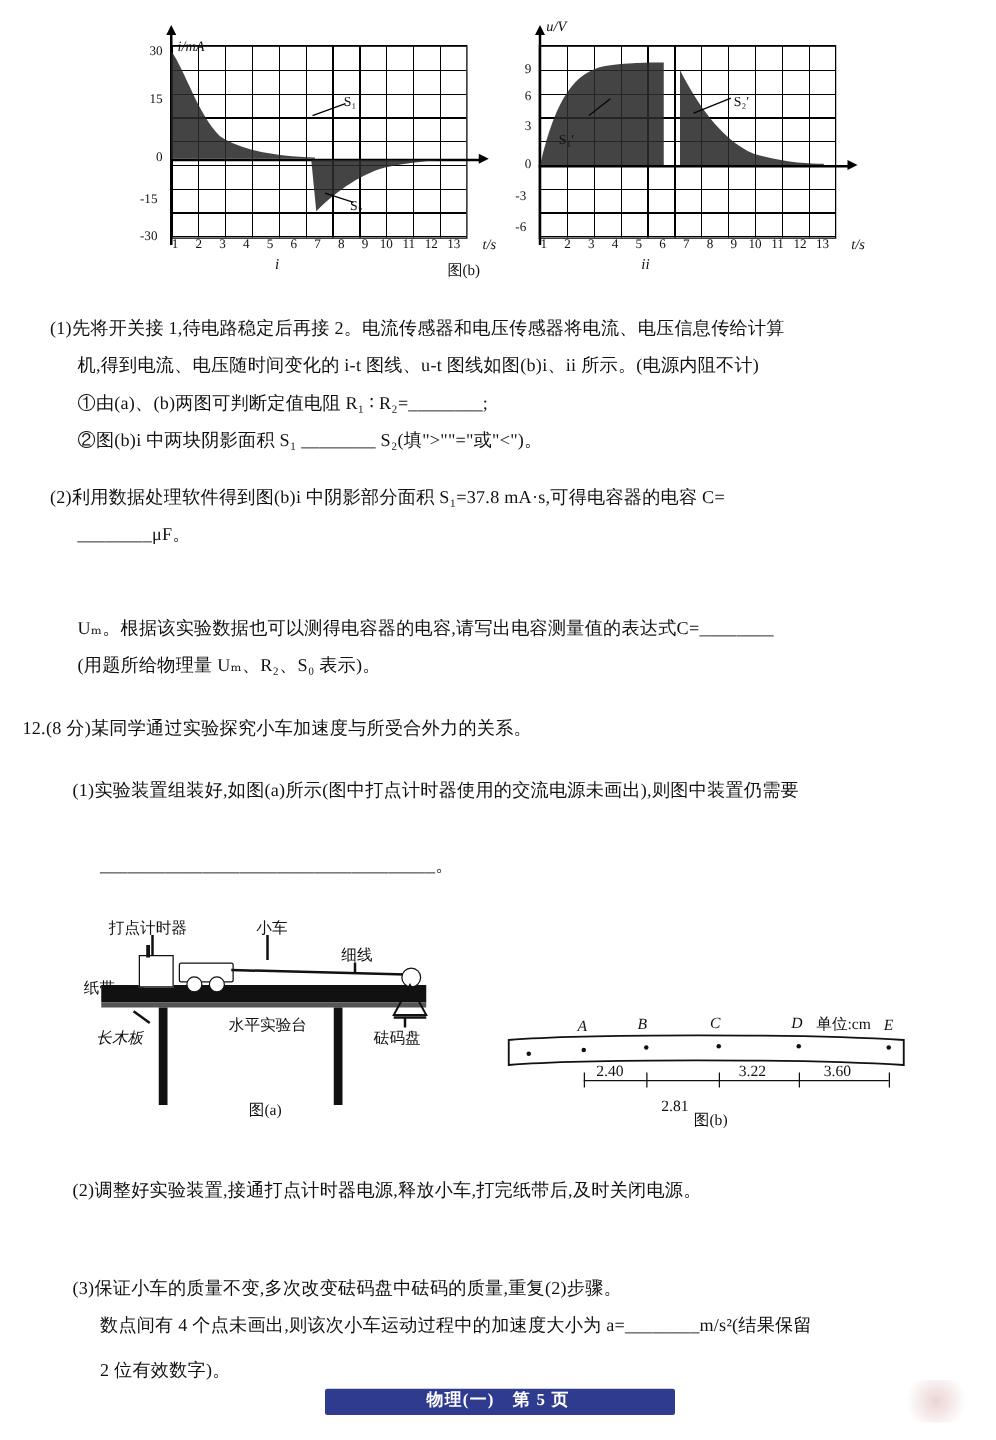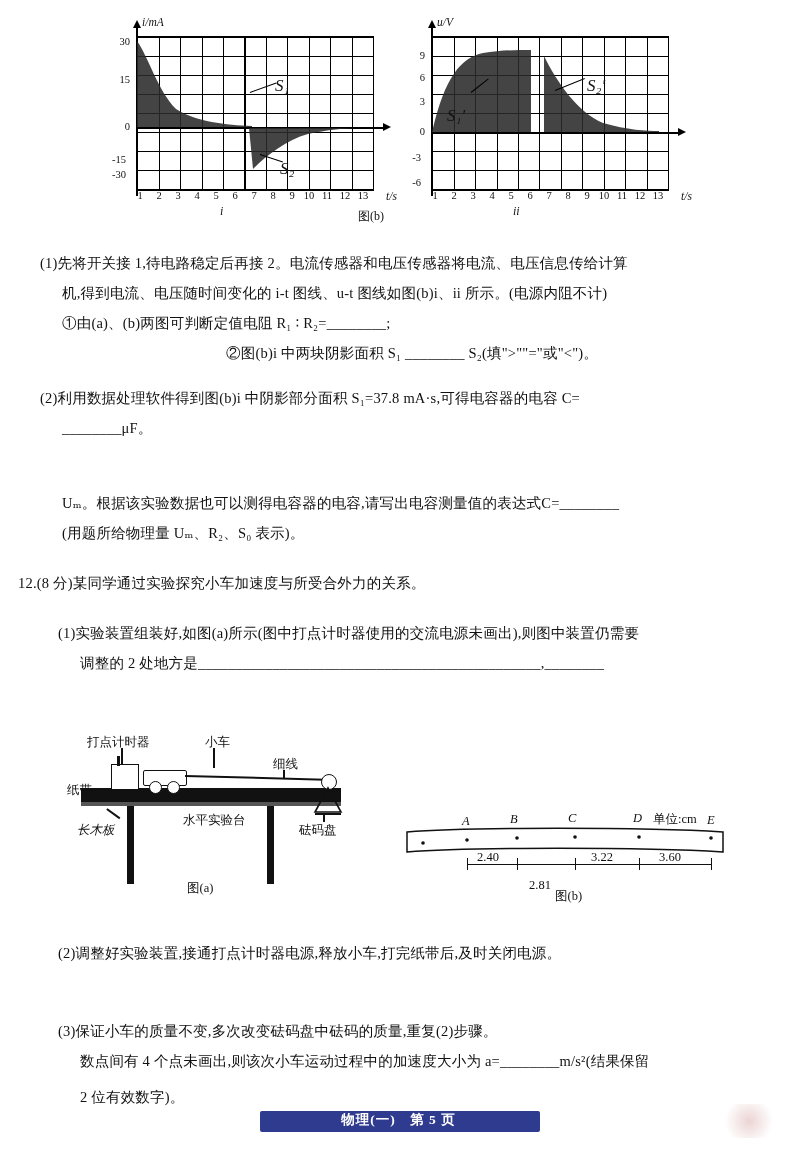--- a/index.html
+++ b/index.html
@@ -37,21 +37,21 @@
   }
   .arrow-right{
     position:absolute;width:0;height:0;
     border-top:4px solid transparent;border-bottom:4px solid transparent;
     border-left:8px solid #000;
   }
   .ylab{position:absolute;font-style:italic;font-size:11.5px;}
   .xlab{position:absolute;font-style:italic;font-size:11.5px;}
   .ytick{position:absolute;font-size:10.5px;text-align:right;width:24px;}
   .xtick{position:absolute;font-size:10.5px;text-align:center;width:16px;}
-  .slabel{position:absolute;font-size:17px;font-style:italic;}
+  .slabel{position:absolute;font-size:11px;}
   .caption{position:absolute;font-size:12px;}
   .leader{position:absolute;background:#000;height:1px;transform-origin:left center;}
 
   
   .txt{position:absolute;font-size:14.5px;line-height:30px;letter-spacing:.2px;}
 
   
   .figa{position:absolute;left:55px;top:728px;width:330px;height:175px;}
   .figb{position:absolute;left:405px;top:820px;width:330px;height:85px;}
   .fcap{position:absolute;font-size:12.5px;}
@@ -75,28 +75,28 @@
 
     <div class="graph g1">
       <div class="plot"></div>
 
       <div class="axis-v" style="left:36px;top:14px;height:168px;"></div>
       <div class="arrow-up" style="left:33px;top:6px;"></div>
 
       <div class="axis-h" style="left:36px;top:113px;width:248px;"></div>
       <div class="arrow-right" style="left:283px;top:109px;"></div>
 
-      <div class="ylab" style="left:42px;top:2px;text-align:right;">i/mA</div>
+      <div class="ylab" style="left:42px;top:18px;text-align:right;">i/mA</div>
       <div class="xlab" style="left:286px;top:176px;">t/s</div>
 
       <div class="ytick" style="left:6px;top:22px;">30</div>
       <div class="ytick" style="left:6px;top:60px;">15</div>
       <div class="ytick" style="left:6px;top:107px;">0</div>
       <div class="ytick" style="left:2px;top:140px;">-15</div>
-      <div class="ytick" style="left:2px;top:155px;">-30</div>
+      <div class="ytick" style="left:2px;top:170px;">-30</div>
 
       <div class="xtick" style="left:32px;top:176px;">1</div>
       <div class="xtick" style="left:51px;top:176px;">2</div>
       <div class="xtick" style="left:70px;top:176px;">3</div>
       <div class="xtick" style="left:89px;top:176px;">4</div>
       <div class="xtick" style="left:108px;top:176px;">5</div>
       <div class="xtick" style="left:127px;top:176px;">6</div>
       <div class="xtick" style="left:146px;top:176px;">7</div>
       <div class="xtick" style="left:165px;top:176px;">8</div>
       <div class="xtick" style="left:184px;top:176px;">9</div>
@@ -167,31 +167,31 @@
 
       <div class="caption" style="left:118px;top:190px;font-style:italic;">ii</div>
     </div>
 
     <div class="caption" style="left:258px;top:194px;">图(b)</div>
   </div>
 
   <div class="txt" style="left:40px;top:248px;width:720px;">(1)先将开关接 1,待电路稳定后再接 2。电流传感器和电压传感器将电流、电压信息传给计算</div>
   <div class="txt" style="left:62px;top:308px;width:700px;">①由(a)、(b)两图可判断定值电阻 R₁ ∶ R₂=________;</div>
   <div class="txt" style="left:62px;top:278px;width:700px;">机,得到电流、电压随时间变化的 i-t 图线、u-t 图线如图(b)i、ii 所示。(电源内阻不计)</div>
-  <div class="txt" style="left:62px;top:338px;width:700px;text-align:center;">②图(b)i 中两块阴影面积 S₁ ________ S₂(填"&gt;""="或"&lt;")。</div>
+  <div class="txt" style="left:62px;top:338px;width:700px;">②图(b)i 中两块阴影面积 S₁ ________ S₂(填"&gt;""="或"&lt;")。</div>
 
   <div class="txt" style="left:40px;top:383px;width:720px;">(2)利用数据处理软件得到图(b)i 中阴影部分面积 S₁=37.8 mA·s,可得电容器的电容 C=</div>
   <div class="txt" style="left:62px;top:413px;width:700px;">________μF。</div>
 
   <div class="txt" style="left:62px;top:488px;width:700px;">Uₘ。根据该实验数据也可以测得电容器的电容,请写出电容测量值的表达式C=________</div>
   <div class="txt" style="left:62px;top:518px;width:700px;">(用题所给物理量 Uₘ、R₂、S₀ 表示)。</div>
 
   <div class="txt" style="left:18px;top:568px;width:740px;">12.(8 分)某同学通过实验探究小车加速度与所受合外力的关系。</div>
   <div class="txt" style="left:58px;top:618px;width:720px;">(1)实验装置组装好,如图(a)所示(图中打点计时器使用的交流电源未画出),则图中装置仍需要</div>
-  <div class="txt" style="left:80px;top:648px;width:700px;">调整的 2 处地方是______________________________________________,________</div>
+  <div class="txt" style="left:80px;top:678px;width:700px;">____________________________________。</div>
 
   <div class="figa">
 
     <div class="tape" style="left:26px;top:60px;width:260px;height:14px;background:#111;"></div>
     <div class="line" style="left:26px;top:74px;width:260px;height:4px;background:#555;"></div>
 
     <div class="line" style="left:72px;top:78px;width:7px;height:78px;"></div>
     <div class="line" style="left:212px;top:78px;width:7px;height:78px;"></div>
 
     <div class="line" style="left:56px;top:36px;width:26px;height:24px;background:#fff;border:1.5px solid #111;"></div>
@@ -217,21 +217,21 @@
     <div class="fcap" style="left:218px;top:28px;">细线</div>
     <div class="line" style="left:228px;top:42px;width:2px;height:8px;"></div>
     <div class="fcap" style="left:12px;top:54px;">纸带</div>
     <div class="line" style="left:46px;top:62px;width:14px;height:1.5px;"></div>
     <div class="fcap" style="left:22px;top:94px;font-style:italic;">长木板</div>
     <div class="line" style="left:52px;top:80px;width:16px;height:1.5px;transform:rotate(36deg);transform-origin:left center;"></div>
     <div class="fcap" style="left:128px;top:84px;">水平实验台</div>
     <div class="fcap" style="left:244px;top:94px;">砝码盘</div>
     <div class="line" style="left:268px;top:86px;width:2px;height:8px;"></div>
 
-    <div class="fcap" style="left:132px;top:152px;">图(a)</div>
+    <div class="fcap" style="left:144px;top:152px;">图(a)</div>
   </div>
 
   <div class="figb">
 
     <svg style="position:absolute;left:0;top:6px;" width="330" height="34">
       <path d="M2,6 C60,1 240,1 318,6 L318,26 C240,21 60,21 2,26 Z" fill="#fff" stroke="#111" stroke-width="1.5"></path>
       <circle cx="18" cy="17" r="1.8" fill="#111"></circle>
       <circle cx="62" cy="14" r="1.8" fill="#111"></circle>
       <circle cx="112" cy="12" r="1.8" fill="#111"></circle>
       <circle cx="170" cy="11" r="1.8" fill="#111"></circle>

